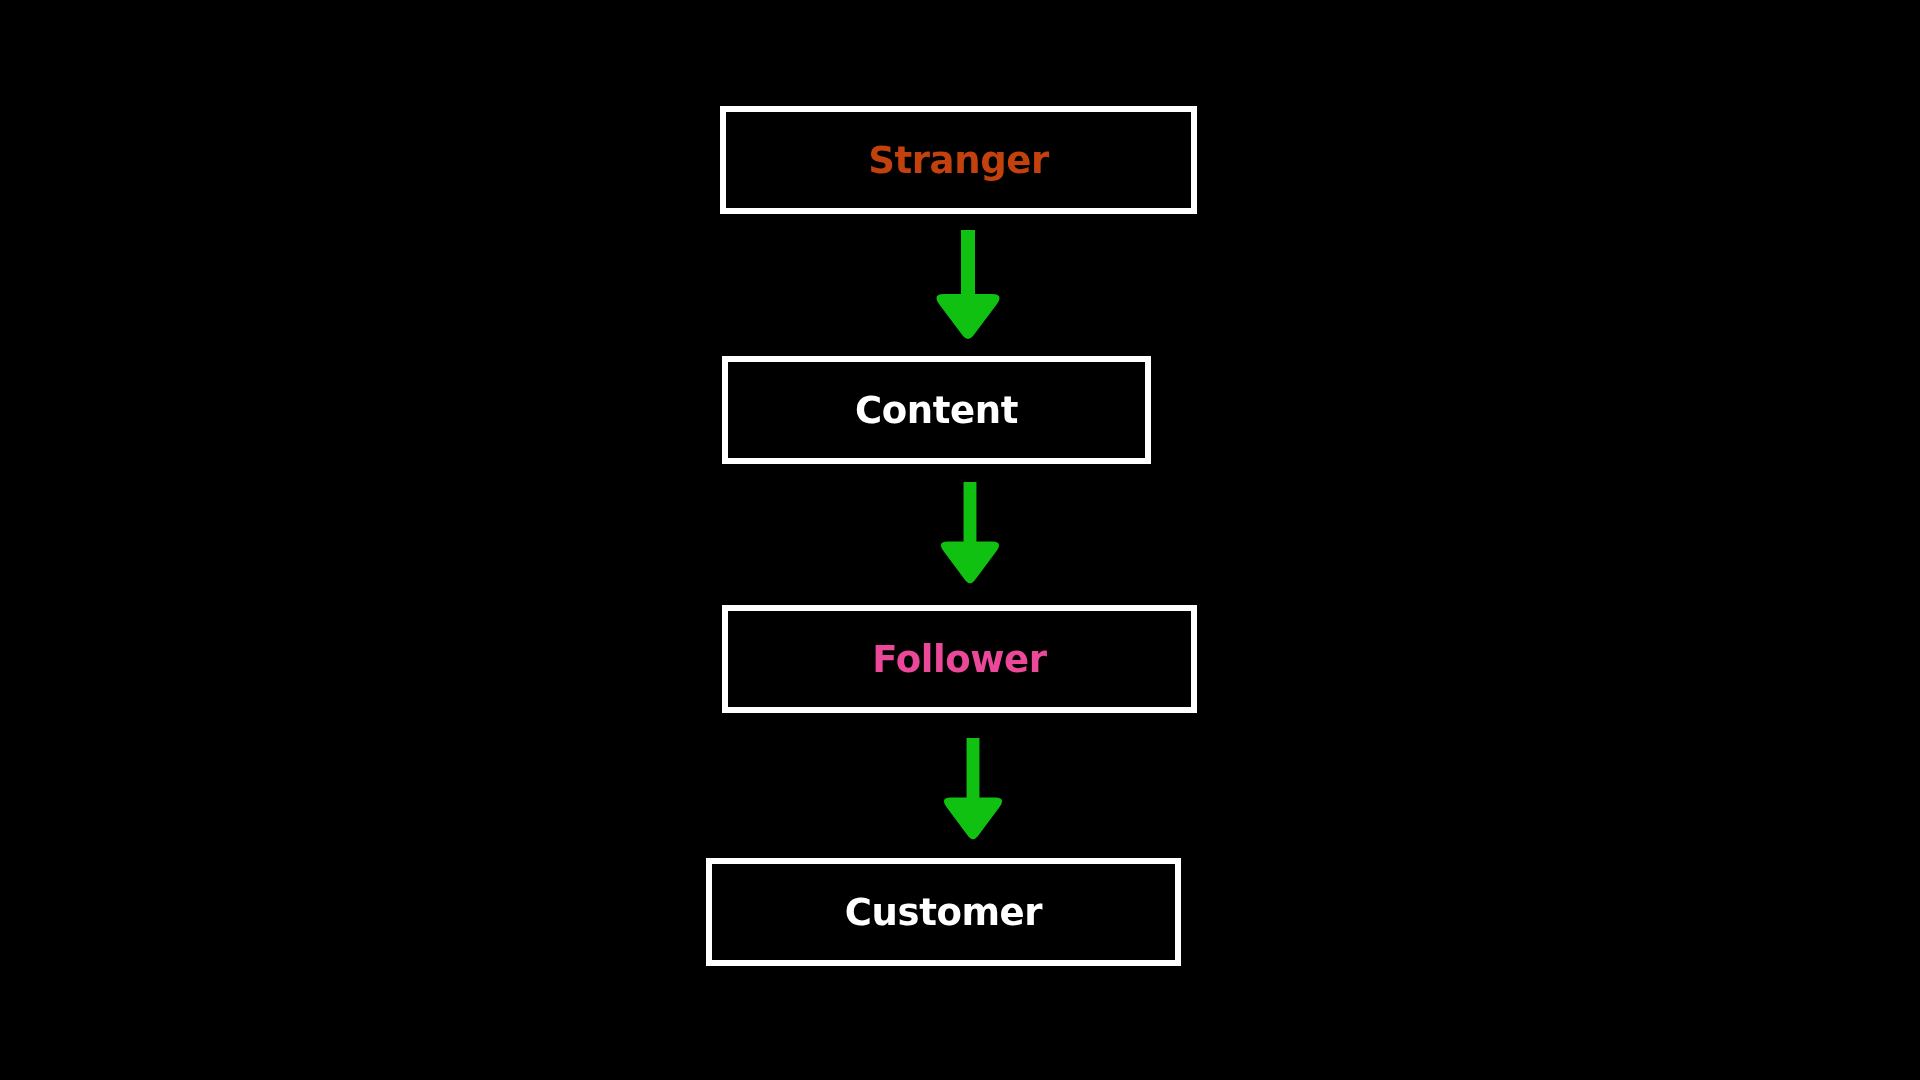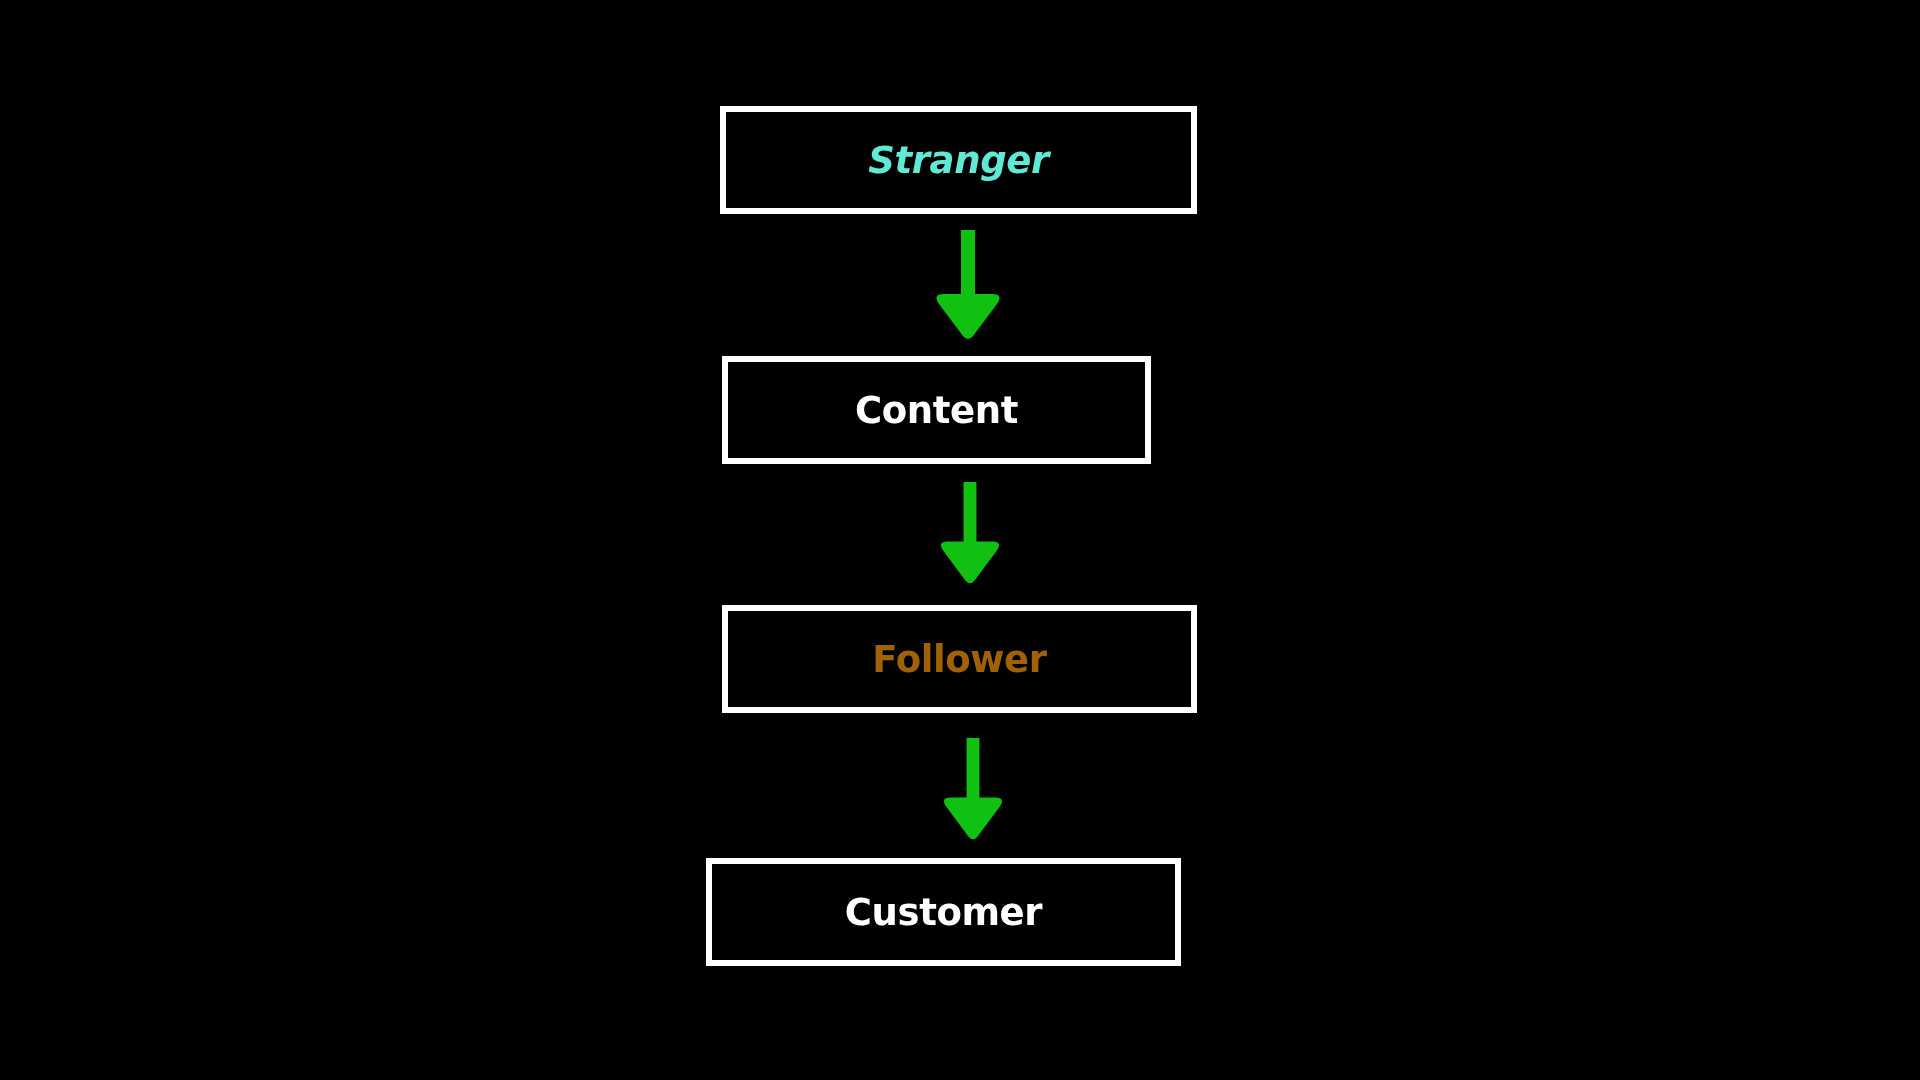--- a/index.html
+++ b/index.html
@@ -49,21 +49,21 @@
     display: block;
     overflow: visible;
   }
 </style>
 </head>
 <body style="background: rgb(0, 0, 0);">
 
 <div id="canvas" style="background: rgb(0, 0, 0);">
 
   <div class="node-box" id="node-0" style="left: 720px; top: 106px; width: 477px; height: 108px; border-width: 6px; border-color: rgb(255, 255, 255); background: rgb(0, 0, 0);">
-    <span class="node-label" style="color: #5eead4; font-style: italic;">Stranger</span>
+    <span class="node-label" style="color: #c2410c;">Stranger</span>
   </div>
 
   <svg class="arrow" id="arrow-0" viewBox="0 0 76 112" preserveAspectRatio="none" style="left: 930px; top: 230px; width: 76px; height: 112px;">
     <path d="M 31 0
              L 45 0
              L 45 64
              L 62 64
              Q 74 64 67 74
              L 43 106
              Q 38 112 33 106
@@ -85,21 +85,21 @@
              Q 74 64 67 74
              L 43 106
              Q 38 112 33 106
              L 9 74
              Q 2 64 14 64
              L 31 64
              Z" fill="#11C111"></path>
   </svg>
 
   <div class="node-box" id="node-2" style="left: 722px; top: 605px; width: 475px; height: 108px; border-width: 6px; border-color: rgb(255, 255, 255); background: rgb(0, 0, 0);">
-    <span class="node-label" style="color: #a16207;">Follower</span>
+    <span class="node-label" style="color: #ec4899;">Follower</span>
   </div>
 
   <svg class="arrow" id="arrow-2" viewBox="0 0 76 112" preserveAspectRatio="none" style="left: 938px; top: 738px; width: 70px; height: 104px;">
     <path d="M 31 0
              L 45 0
              L 45 64
              L 62 64
              Q 74 64 67 74
              L 43 106
              Q 38 112 33 106

